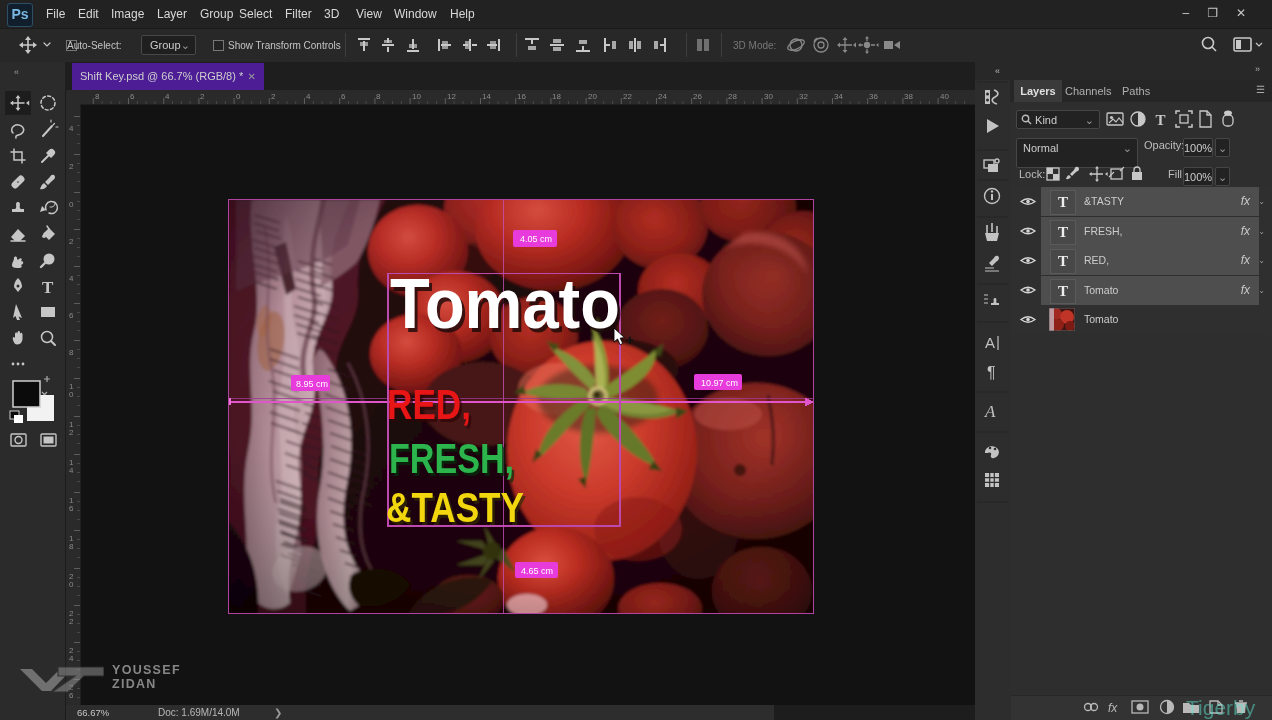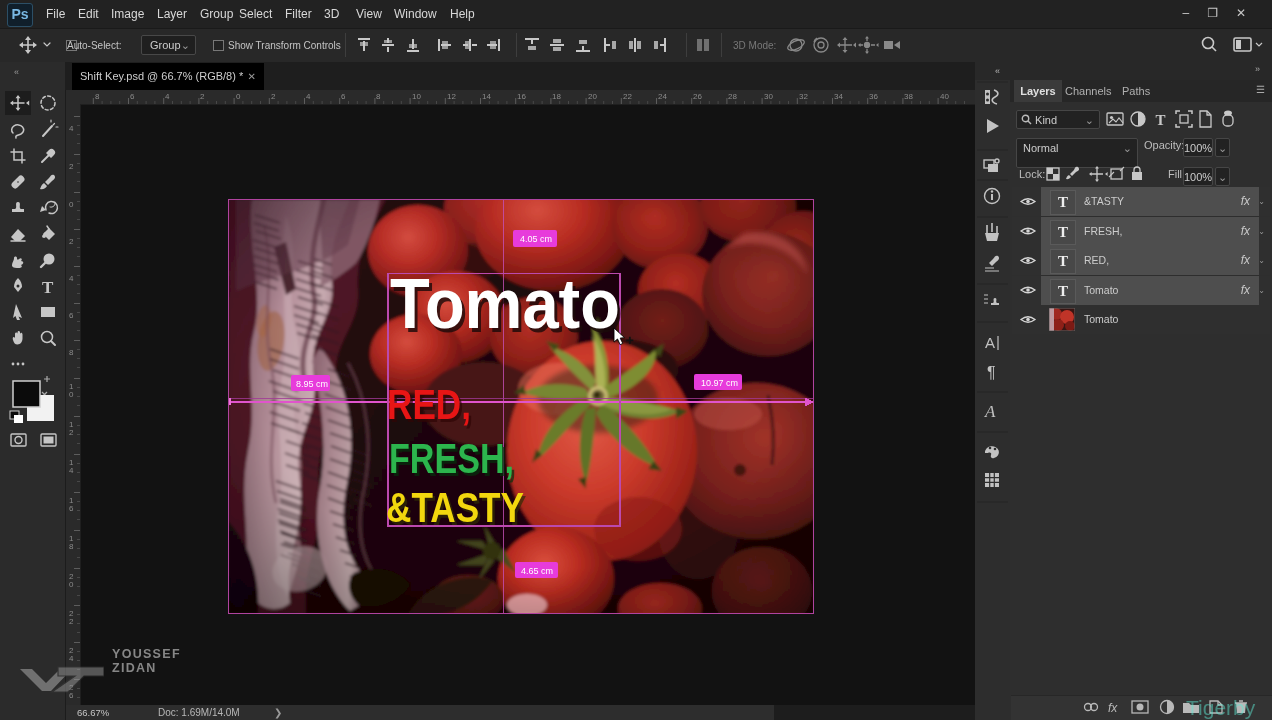--- a/index.html
+++ b/index.html
@@ -15,21 +15,21 @@
   
   #optbar{left:0;top:28px;width:1272px;height:34px;background:#282828;border-top:1px solid #1a1a1a;border-bottom:1px solid #161616;}
   .optxt{top:29px;height:33px;line-height:33px;color:#c4c4c4;font-size:10px;}
   .cbox{top:40px;width:9px;height:9px;border:1px solid #777;background:#222;}
   #groupdd{left:141px;top:35px;width:55px;height:20px;background:#1f1f1f;border:1px solid #484848;border-radius:2px;
       color:#ccc;font-size:11px;line-height:19px;padding-left:8px;box-sizing:border-box;}
   
   #toolbar{left:0;top:62px;width:65px;height:658px;background:#2b2b2b;border-right:1px solid #1c1c1c;}
   
   #tabbar{left:65px;top:62px;width:910px;height:28px;background:#1e1e1e;}
-  #doctab{left:72px;top:63px;width:192px;height:27px;background:#000000;color:#cfcfcf;font-size:11px;line-height:27px;}
+  #doctab{left:72px;top:63px;width:192px;height:27px;background:#4c1d95;color:#cfcfcf;font-size:11px;line-height:27px;}
   #hruler{left:66px;top:90px;width:909px;height:14px;background:#2a2a2a;border-bottom:1px solid #1f1f1f;}
   #vruler{left:66px;top:104px;width:14px;height:601px;background:#2a2a2a;border-right:1px solid #1f1f1f;}
   #pasteboard{left:81px;top:105px;width:894px;height:600px;background:#121212;}
   #statusbar{left:66px;top:705px;width:708px;height:32px;background:#2d2d2d;color:#c6c6c6;font-size:10px;}
   #statusbar2{left:774px;top:705px;width:201px;height:15px;background:#1d1d1d;}
   
   #dockhdr{left:975px;top:62px;width:297px;height:18px;background:#282828;}
   #iconcol{left:975px;top:80px;width:38px;height:640px;background:#2d2d2d;border-right:1px solid #232323;}
   #panel{left:1010px;top:80px;width:262px;height:640px;background:#2e2e2e;}
   #ptabs{left:1010px;top:80px;width:262px;height:22px;background:#262626;}
@@ -37,21 +37,21 @@
       font-weight:bold;text-align:center;line-height:22px;}
   .ptab{top:80px;height:22px;color:#b0b0b0;font-size:11px;line-height:22px;}
   .fld{background:#222;border:1px solid #464646;border-radius:2px;color:#ccc;font-size:11px;box-sizing:border-box;}
   .lrow{left:1012px;width:258px;height:29px;}
   .lrow .thumbT{position:absolute;left:38px;top:3px;width:24px;height:23px;background:#484848;border:1px solid #5a5a5a;
       color:#eee;font-size:15px;font-weight:bold;text-align:center;line-height:23px;font-family:"Liberation Serif",serif;}
   .lrow .lname{position:absolute;left:72px;top:0;height:29px;line-height:29px;color:#cccccc;font-size:10.5px;}
   .lrow .fx{position:absolute;right:20px;top:0;height:29px;line-height:29px;color:#c8c8c8;font-size:12px;font-style:italic;}
   .lrow .dis{position:absolute;right:5px;top:0;height:29px;line-height:29px;color:#999;font-size:8px;}
   
-  #wm1{left:112px;top:648px;color:#b8b8b8;font-size:12.5px;font-weight:bold;letter-spacing:1.3px;opacity:0.7;line-height:13.5px;}
+  #wm1{left:112px;top:664px;color:#b8b8b8;font-size:12.5px;font-weight:bold;letter-spacing:1.3px;opacity:0.7;line-height:13.5px;}
   #wm2{left:1186px;top:696px;color:#5eead4;font-size:21px;opacity:0.48;z-index:7;}
 </style>
 </head>
 <body>
   <div class="abs" id="menubar"></div>
   <div class="abs" id="pslogo">Ps</div>
   <div class="abs menu" style="left:46px;">File</div>
   <div class="abs menu" style="left:78px;">Edit</div>
   <div class="abs menu" style="left:111px;">Image</div>
   <div class="abs menu" style="left:157px;">Layer</div>

